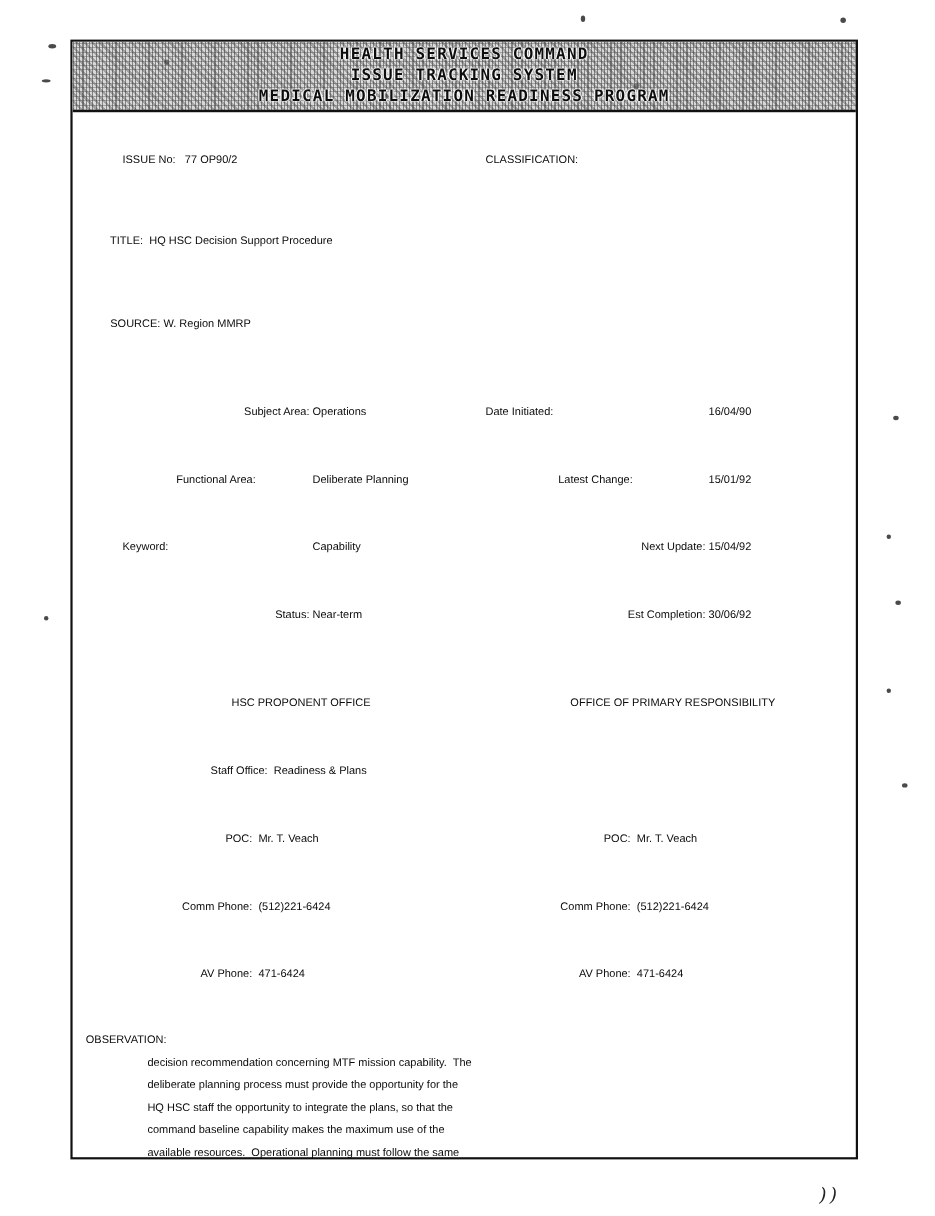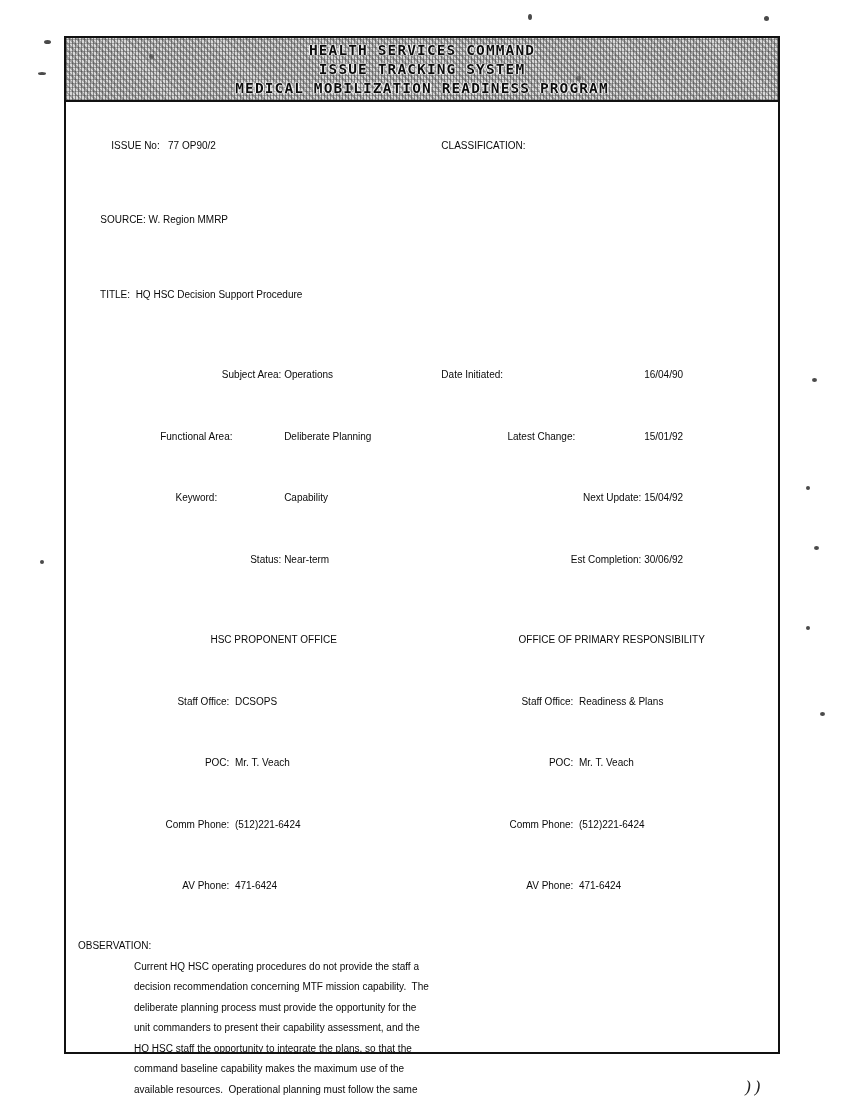--- a/index.html
+++ b/index.html
@@ -135,25 +135,25 @@
           <div class="col-l row">
             <span>ISSUE No:</span><span>&nbsp;&nbsp;&nbsp;</span><span>77 OP90/2</span>
           </div>
           <div class="col-r row">
             <span>CLASSIFICATION:</span><span></span>
           </div>
         </div>
       </div>
 
       <div class="pad mt12 row">
+        <span>TITLE:</span><span>&nbsp;&nbsp;</span><span>HQ HSC Decision Support Procedure</span>
+      </div>
+
+      <div class="pad mt12 row">
         <span>SOURCE:</span><span>&nbsp;</span><span>W. Region MMRP</span>
-      </div>
-
-      <div class="pad mt12 row">
-        <span>TITLE:</span><span>&nbsp;&nbsp;</span><span>HQ HSC Decision Support Procedure</span>
       </div>
 
       <div class="pad mt18">
         <div class="two-col row">
           <div class="col-l" style="text-align:left;">
             <span style="display:inline-block;width:170px;text-align:right;">Subject Area:</span><span>&nbsp;</span><span>Operations</span>
           </div>
           <div class="col-r">
             <span style="display:inline-block;width:200px;">Date Initiated:</span><span>&nbsp;</span><span>16/04/90</span>
           </div>
@@ -161,21 +161,21 @@
         <div class="two-col row">
           <div class="col-l">
             <span style="display:inline-block;width:170px;text-align:center;">Functional Area:</span><span>&nbsp;</span><span>Deliberate Planning</span>
           </div>
           <div class="col-r">
             <span style="display:inline-block;width:200px;text-align:center;">Latest Change:</span><span>&nbsp;</span><span>15/01/92</span>
           </div>
         </div>
         <div class="two-col row">
           <div class="col-l">
-            <span style="display:inline-block;width:170px;text-align:center;">Keyword:</span><span>&nbsp;</span><span>Capability</span>
+            <span style="display:inline-block;width:170px;text-align:left;">Keyword:</span><span>&nbsp;</span><span>Capability</span>
           </div>
           <div class="col-r">
             <span style="display:inline-block;width:200px;text-align:right;">Next Update:</span><span>&nbsp;</span><span>15/04/92</span>
           </div>
         </div>
         <div class="two-col row">
           <div class="col-l">
             <span style="display:inline-block;width:170px;text-align:right;">Status:</span><span>&nbsp;</span><span>Near-term</span>
           </div>
           <div class="col-r">
@@ -188,23 +188,20 @@
         <div class="two-col row">
           <div class="col-l center" style="padding-left:14px;">
             <span>HSC PROPONENT OFFICE</span>
           </div>
           <div class="col-r center">
             <span>OFFICE OF PRIMARY RESPONSIBILITY</span>
           </div>
         </div>
 
         <div class="two-col row">
-          <div class="col-l">
-            <span style="display:inline-block;width:118px;text-align:right;">Staff Office:</span><span>&nbsp;&nbsp;</span><span>DCSOPS</span>
-          </div>
           <div class="col-r">
             <span style="display:inline-block;width:132px;text-align:right;">Staff Office:</span><span>&nbsp;&nbsp;</span><span>Readiness &amp; Plans</span>
           </div>
         </div>
         <div class="two-col row">
           <div class="col-l">
             <span style="display:inline-block;width:118px;text-align:right;">POC:</span><span>&nbsp;&nbsp;</span><span>Mr. T. Veach</span>
           </div>
           <div class="col-r">
             <span style="display:inline-block;width:132px;text-align:right;">POC:</span><span>&nbsp;&nbsp;</span><span>Mr. T. Veach</span>
@@ -224,24 +221,22 @@
           </div>
           <div class="col-r">
             <span style="display:inline-block;width:132px;text-align:right;">AV Phone:</span><span>&nbsp;&nbsp;</span><span>471-6424</span>
           </div>
         </div>
       </div>
 
       <div class="pad mt18">
         <div class="row">OBSERVATION:</div>
         <div style="padding-left:56px;">
-          <div class="row">Current HQ HSC operating procedures do not provide the staff a</div>
           <div class="row">decision recommendation concerning MTF mission capability.  The</div>
           <div class="row">deliberate planning process must provide the opportunity for the</div>
-          <div class="row">unit commanders to present their capability assessment, and the</div>
           <div class="row">HQ HSC staff the opportunity to integrate the plans, so that the</div>
           <div class="row">command baseline capability makes the maximum use of the</div>
           <div class="row">available resources.  Operational planning must follow the same</div>
 
         </div>
       </div>
 
     </div>
   </div>
 

